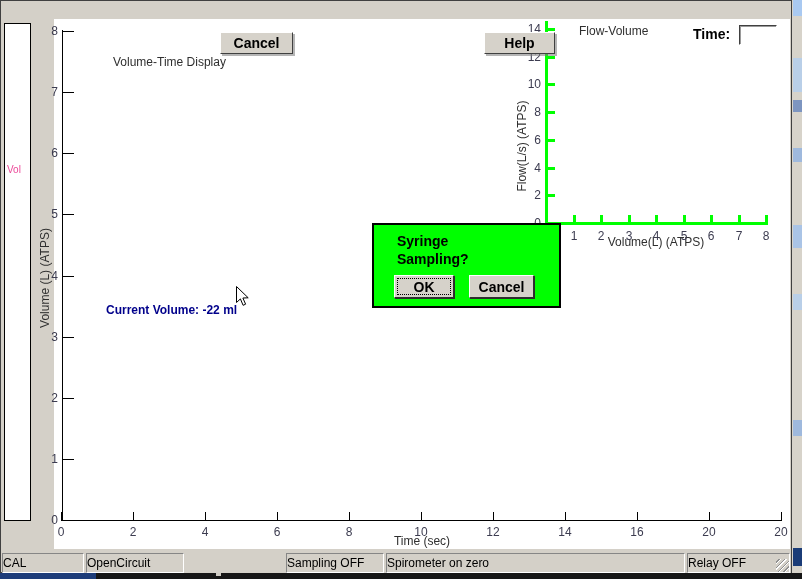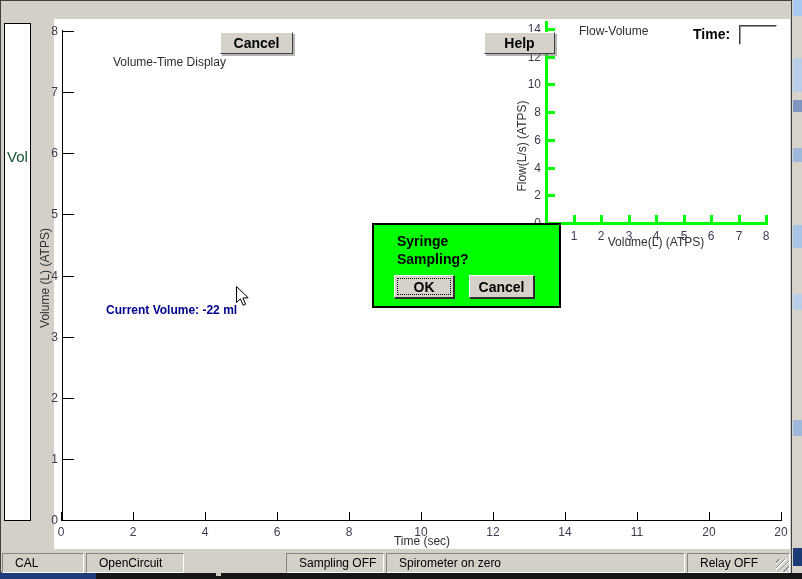--- a/index.html
+++ b/index.html
@@ -9,21 +9,21 @@
   .bg-strip{position:absolute;left:792px;top:0;width:10px;height:579px;background:#d7d3ca;}
   .bg-frag{position:absolute;left:1px;width:9px;}
   
   .app{position:absolute;left:0;top:0;width:792px;height:573px;background:#d4d0c8;border:1px solid #404040;}
   .titlebar{position:absolute;left:1px;top:1px;width:788px;height:17px;
     background:linear-gradient(to right,#0a246a,#3a6ea5 45%,#a6caf0);
     color:#fff;font-weight:bold;font-size:12px;line-height:17px;padding-left:6px;
     white-space:nowrap;overflow:hidden;}
   .canvas-white{position:absolute;left:53px;top:18px;width:736px;height:530px;background:#ffffff;}
   .vol-panel{position:absolute;left:3px;top:22px;width:27px;height:498px;background:#fff;border:1px solid #000;}
-  .vol-panel span{position:absolute;left:2px;top:124px;font-size:15px;color:#14532d;}
+  .vol-panel span{position:absolute;left:2px;top:140px;font-size:10px;color:#ec4899;}
   .chart-title{position:absolute;font-size:12px;color:#2f2f2f;white-space:nowrap;}
   .tick-label{position:absolute;font-size:12px;color:#3c3c50;line-height:16px;white-space:nowrap;}
   .axis-part{position:absolute;}
   .vlabel{position:absolute;font-size:12px;color:#2f2f2f;text-align:center;transform:rotate(-90deg);white-space:nowrap;}
   .hlabel{position:absolute;font-size:12px;color:#2f2f2f;text-align:center;white-space:nowrap;}
   .btn{position:absolute;background:#d6d2ca;border:1px solid;border-color:#ffffff #404040 #404040 #ffffff;
     box-shadow:2px 2px 0 rgba(120,120,120,.55);font-weight:bold;font-size:14px;color:#000;
     text-align:center;padding:0;cursor:default;}
   .time-label{position:absolute;font-weight:bold;font-size:14px;color:#000;}
   .time-input{position:absolute;background:#fff;border:1px solid;border-color:#404040 #ffffff #ffffff #404040;
@@ -31,21 +31,21 @@
   .cur-vol{position:absolute;font-weight:bold;font-size:12px;color:#00008b;white-space:nowrap;}
   .dialog{position:absolute;left:371px;top:222px;width:189px;height:85px;background:#00ff00;border:2px solid #000;z-index:50;}
   .dialog-text{position:absolute;left:23px;top:7px;font-weight:bold;font-size:14px;line-height:18px;color:#000;}
   .dlg-btn{position:absolute;top:50px;height:23px;background:#d6d2ca;border:1px solid;
     border-color:#ffffff #303030 #303030 #ffffff;box-shadow:1px 1px 0 #2c2c2c;
     font-weight:bold;font-size:14px;text-align:center;line-height:20px;}
   .dlg-ok{left:20px;width:60px;outline:1px dotted #000;outline-offset:-4px;}
   .dlg-cancel{left:95px;width:65px;}
   .statusbar{position:absolute;left:1px;top:551px;width:789px;height:22px;background:#d4d0c8;}
   .status-panel{position:absolute;top:1px;height:20px;border:1px solid;border-color:#868686 #ffffff #ffffff #868686;
-    font-size:12px;color:#000;line-height:18px;padding-left:12px;overflow:hidden;white-space:nowrap;}
+    font-size:12px;color:#000;line-height:18px;padding-left:0;overflow:hidden;white-space:nowrap;}
   .grip{position:absolute;left:774px;top:7px;width:14px;height:13px;
     background:repeating-linear-gradient(135deg,#d4d0c8 0 2px,#8f8f8f 2px 3px,#ffffff 3px 4px);}
   .bottom-strip{position:absolute;left:0;top:573px;width:802px;height:6px;background:#161616;}
   .bottom-strip .seg1{position:absolute;left:0;top:0;width:96px;height:6px;background:#1e3d7a;}
   .bottom-strip .notch{position:absolute;left:216px;top:0;width:5px;height:3px;background:#cfcbc3;}
   .cursor{position:absolute;left:236px;top:286px;z-index:90;}
 </style>
 </head>
 <body>
 
@@ -109,21 +109,21 @@
         <div class="tick-label" style="left: 256px; top: 523px; width: 40px; text-align: center;">6</div>
         <div class="axis-part" style="left: 348px; top: 511px; width: 1px; height: 8px; background: rgb(0, 0, 0);"></div>
         <div class="tick-label" style="left: 328px; top: 523px; width: 40px; text-align: center;">8</div>
         <div class="axis-part" style="left: 420px; top: 511px; width: 1px; height: 8px; background: rgb(0, 0, 0);"></div>
         <div class="tick-label" style="left: 400px; top: 523px; width: 40px; text-align: center;">10</div>
         <div class="axis-part" style="left: 492px; top: 511px; width: 1px; height: 8px; background: rgb(0, 0, 0);"></div>
         <div class="tick-label" style="left: 472px; top: 523px; width: 40px; text-align: center;">12</div>
         <div class="axis-part" style="left: 564px; top: 511px; width: 1px; height: 8px; background: rgb(0, 0, 0);"></div>
         <div class="tick-label" style="left: 544px; top: 523px; width: 40px; text-align: center;">14</div>
         <div class="axis-part" style="left: 636px; top: 511px; width: 1px; height: 8px; background: rgb(0, 0, 0);"></div>
-        <div class="tick-label" style="left: 616px; top: 523px; width: 40px; text-align: center;">11</div>
+        <div class="tick-label" style="left: 616px; top: 523px; width: 40px; text-align: center;">16</div>
         <div class="axis-part" style="left: 708px; top: 511px; width: 1px; height: 8px; background: rgb(0, 0, 0);"></div>
         <div class="tick-label" style="left: 688px; top: 523px; width: 40px; text-align: center;">20</div>
         <div class="axis-part" style="left: 780px; top: 511px; width: 1px; height: 8px; background: rgb(0, 0, 0);"></div>
         <div class="tick-label" style="left: 760px; top: 523px; width: 40px; text-align: center;">20</div>
         <div class="axis-part" style="left: 544px; top: 20px; width: 3px; height: 204px; background: rgb(0, 255, 0);"></div>
         <div class="axis-part" style="left: 544px; top: 221px; width: 223px; height: 3px; background: rgb(0, 255, 0);"></div>
         <div class="axis-part" style="left: 547px; top: 27px; width: 7px; height: 3px; background: rgb(0, 255, 0);"></div>
         <div class="tick-label" style="left: 508px; top: 20px; width: 32px; text-align: right;">14</div>
         <div class="axis-part" style="left: 547px; top: 55px; width: 7px; height: 3px; background: rgb(0, 255, 0);"></div>
         <div class="tick-label" style="left: 508px; top: 48px; width: 32px; text-align: right;">12</div>

